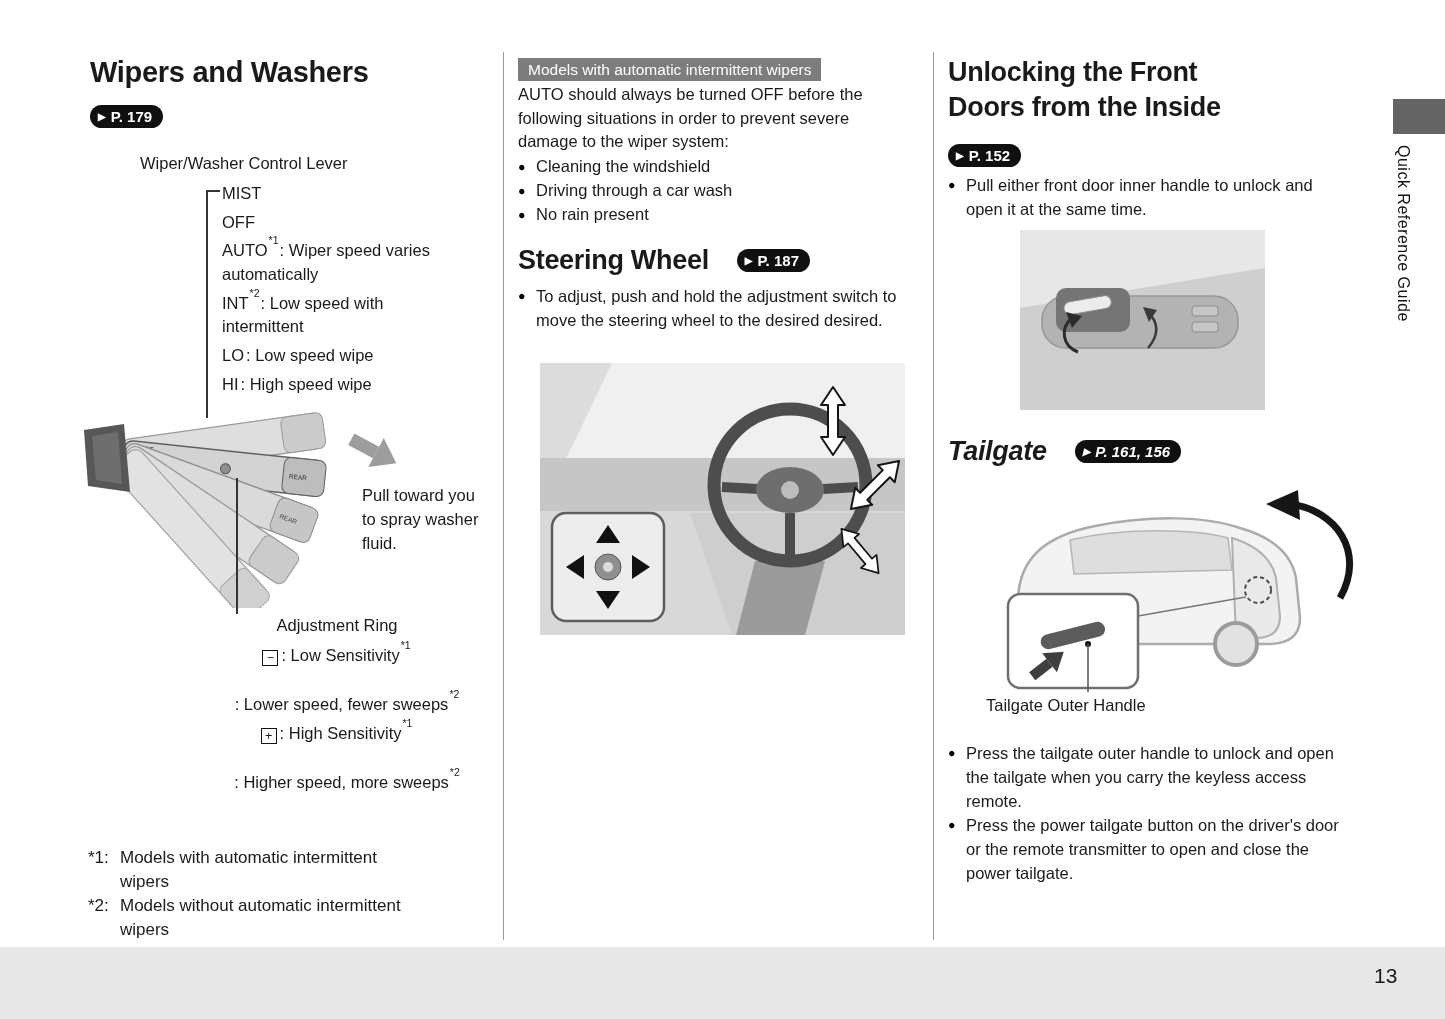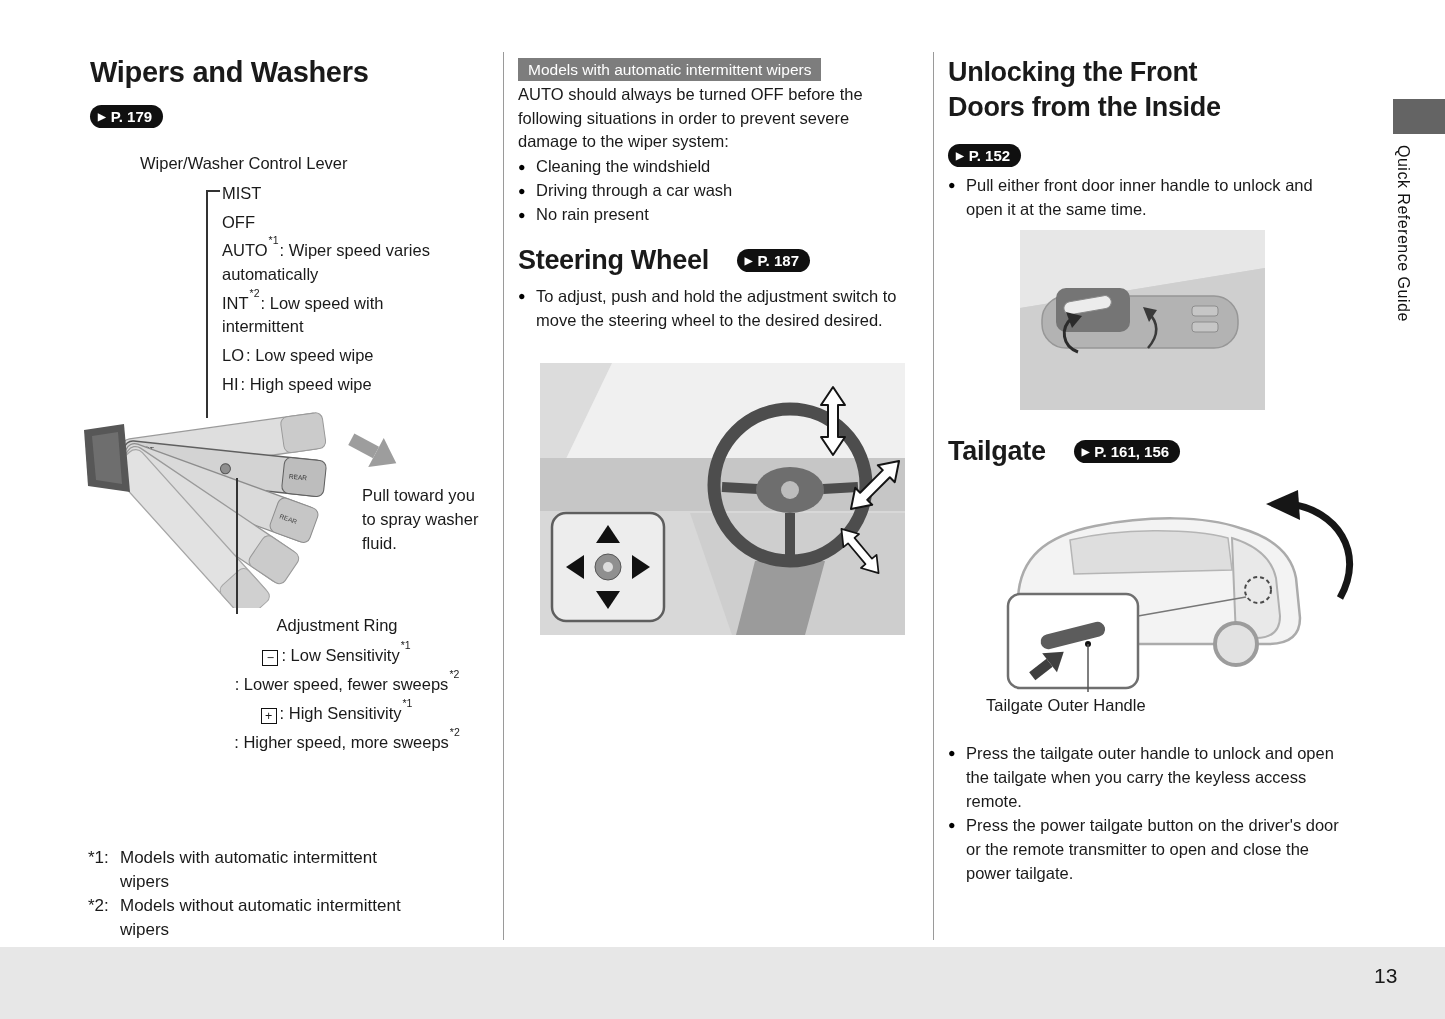--- a/index.html
+++ b/index.html
@@ -38,21 +38,21 @@
   .pos { min-height:24px; line-height:24px; }
   .c1-positions .pos { line-height:24px; }
 
   .symbox {
     display:inline-flex; width:16px; height:16px;
     border:1.3px solid #111; align-items:center; justify-content:center;
     font-size:12.5px; line-height:1; margin-right:3px;
     position:relative; top:2px; background:#fff;
   }
   .adj-row { line-height:24.5px; }
-  .adj-indent { padding-left:21px; }
+  .adj-indent { padding-left:21px;margin-top:20px; }
 
   .footnote { display:flex; align-items:flex-start; font-size:17px; line-height:24px; }
   .fn-marker { flex:0 0 32px; }
   .fn-text { width:300px; }
 
   .head-row { display:flex; align-items:center; gap:28px; }
 
   
   .c1-title{left:90px;top:55px;}
   .c1-pill{left:90px;top:105px;}
@@ -71,21 +71,21 @@
   .c2-warning{left:518px;top:83px;width:372px;line-height:23.5px;}
   .c2-bullets{left:518px;top:155px;width:388px;}
   .c2-steer-head{left:518px;top:243px;}
   .c2-steer-bullet{left:518px;top:284px;width:392px;line-height:24px;}
   .c2-illo{left:540px;top:363px;}
 
   .c3-unlock-title{left:948px;top:55px;width:332px;}
   .c3-pill1{left:948px;top:144px;}
   .c3-unlock-bullet{left:948px;top:173px;width:372px;line-height:24px;}
   .c3-door-illo{left:1020px;top:230px;}
-  .c3-tg-head{left:948px;top:434px;}
+  .c3-tg-head{left:948px;top:434px;font-style:italic;}
   .c3-tg-illo{left:1000px;top:478px;}
   .c3-caption{left:986px;top:694px;font-size:16.5px;}
   .c3-tg-bullets{left:948px;top:741px;width:400px;line-height:24px;}
   .c3-tg-bullets .bullet-row{margin-bottom:0;}
 
   .divider1{left:503px;top:52px;width:1px;height:888px;background:#9a9a9a;}
   .divider2{left:933px;top:52px;width:1px;height:888px;background:#9a9a9a;}
   .footer{left:0;top:947px;width:1445px;height:72px;background:#e7e7e7;}
   .page-num{left:1374px;top:961px;font-size:21px;color:#1a1a1a;}
   .side-tab{left:1393px;top:99px;width:52px;height:35px;background:#646464;}

